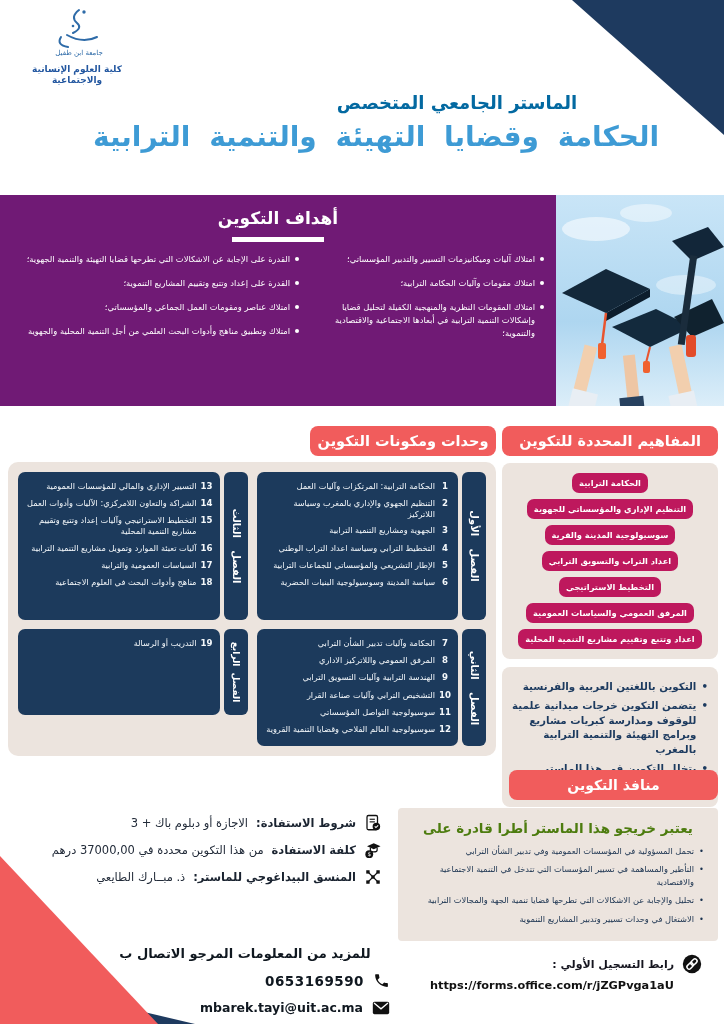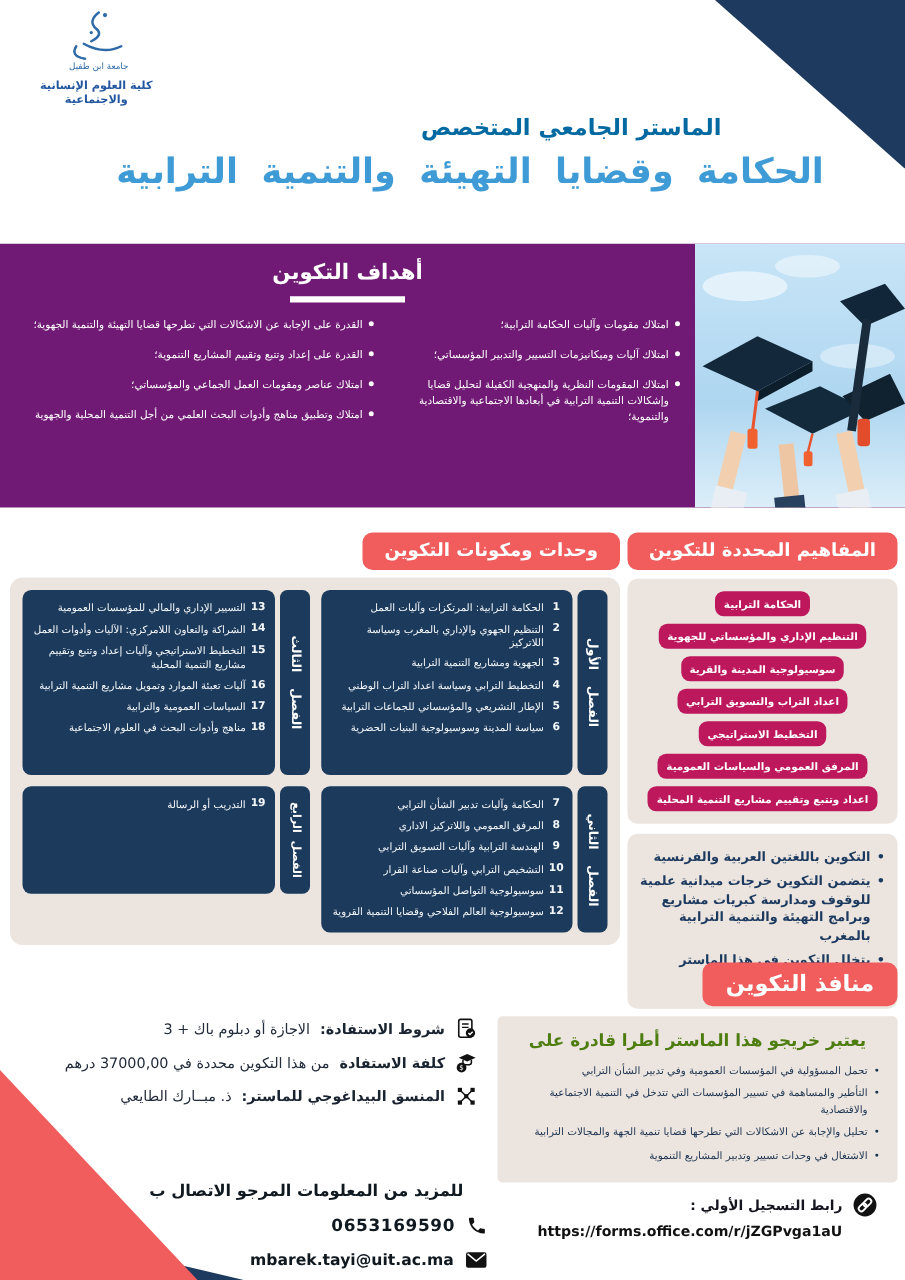--- a/index.html
+++ b/index.html
@@ -48,37 +48,37 @@
   .chips-panel{margin-top:7px;padding:10px 6px;display:flex;flex-wrap:wrap;direction:rtl;
                justify-content:center;gap:6px;min-height:130px;}
   .chip{background:#be185d;color:#fff;font-size:8.3px;font-weight:700;padding:5px 7px;border-radius:7px;}
   .notes-panel{margin-top:8px;padding:12px 10px;direction:rtl;}
   .note{display:flex;gap:5px;font-size:10.3px;font-weight:700;color:#1c3a5f;line-height:1.4;
         text-align:right;margin-bottom:5px;}
   .note-dot{flex:none;}
 
   
   .units{position:absolute;top:426px;left:8px;width:488px;}
-  .units-badge{width:206px;margin-left:auto;}
+  .units-badge{width:186px;margin-left:auto;}
   .tables-panel{margin-top:6px;padding:10px;border-radius:10px;}
   .tables-grid{direction:rtl;display:grid;grid-template-columns:1fr 1fr;gap:9px;align-items:start;}
   .sem-group{display:flex;direction:ltr;}
   .sem-table{flex:1;background:#1c3a5c;border-radius:7px;padding:9px 7px 5px;color:#f4f8fb;}
   .sem-strip{width:24px;margin-left:4px;background:#1c3a5c;border-radius:6px;position:relative;flex:none;}
   .vlabel{position:absolute;top:50%;left:50%;transform:translate(-50%,-50%) rotate(90deg);
           white-space:nowrap;color:#fff;font-weight:700;font-size:10px;word-spacing:9px;direction:rtl;}
   .unit-row{display:flex;direction:rtl;gap:4px;font-size:8.2px;line-height:1.3;margin-bottom:6px;text-align:right;}
   .unit-num{font-weight:700;min-width:12px;text-align:center;flex:none;font-size:8.6px;}
   .row1 .sem-table{min-height:134px;}
   .s4 .sem-table{min-height:72px;}
   .s4 .vlabel{font-size:9px;word-spacing:3px;}
 
   
   .outlets{position:absolute;top:770px;left:398px;width:320px;}
-  .outlets-badge{width:156px;margin-left:auto;font-size:18px;}
+  .outlets-badge{width:209px;margin-left:auto;font-size:14px;}
   .outlets-panel{margin-top:8px;padding:10px 14px;direction:rtl;border-radius:4px;}
   .outlets-heading{font-size:13.5px;font-weight:700;color:#4d7c0f;text-align:center;margin:2px 0 9px;}
   .outlet-item{display:flex;gap:5px;font-size:8.3px;color:#1b3350;line-height:1.5;margin-bottom:6px;text-align:right;}
   .outlet-dot{flex:none;color:#1b3350;}
 
   .registration{position:absolute;top:954px;left:430px;width:288px;direction:rtl;box-sizing:border-box;padding-right:16px;}
   .reg-row{display:flex;align-items:center;gap:8px;font-size:11px;font-weight:700;color:#15151f;}
   .reg-url{margin-top:5px;font-size:11.3px;font-weight:700;color:#111;text-align:left;direction:ltr;}
 
   
@@ -121,25 +121,25 @@
   <div class="main-title">الحكامة وقضايا التهيئة والتنمية الترابية</div>
 
   <section class="band">
     <div class="band-content">
       <h2 class="obj-title">أهداف التكوين</h2>
       <div class="obj-bar"></div>
       <div class="obj-cols">
         <div class="obj-col obj-col-right">
           <div class="obj-item">
               <span class="obj-dot"></span>
+              <span>امتلاك آليات وميكانيزمات التسيير والتدبير المؤسساتي؛</span>
+            </div>
+          <div class="obj-item">
+              <span class="obj-dot"></span>
               <span>امتلاك مقومات وآليات الحكامة الترابية؛</span>
-            </div>
-          <div class="obj-item">
-              <span class="obj-dot"></span>
-              <span>امتلاك آليات وميكانيزمات التسيير والتدبير المؤسساتي؛</span>
             </div>
           <div class="obj-item">
               <span class="obj-dot"></span>
               <span>امتلاك المقومات النظرية والمنهجية الكفيلة لتحليل قضايا وإشكالات التنمية الترابية في أبعادها الاجتماعية والاقتصادية والتنموية؛</span>
             </div>
         </div>
         <div class="obj-col obj-col-left">
           <div class="obj-item">
               <span class="obj-dot"></span>
               <span>القدرة على الإجابة عن الاشكالات التي تطرحها قضايا التهيئة والتنمية الجهوية؛</span>

